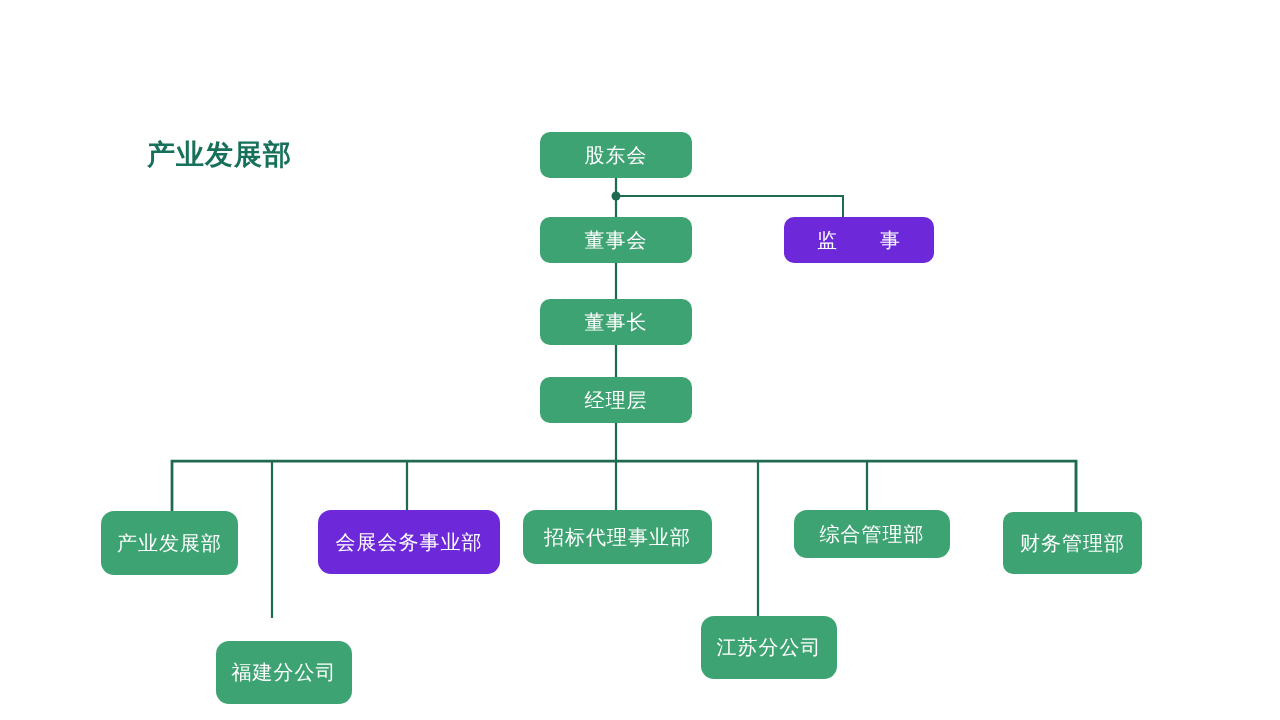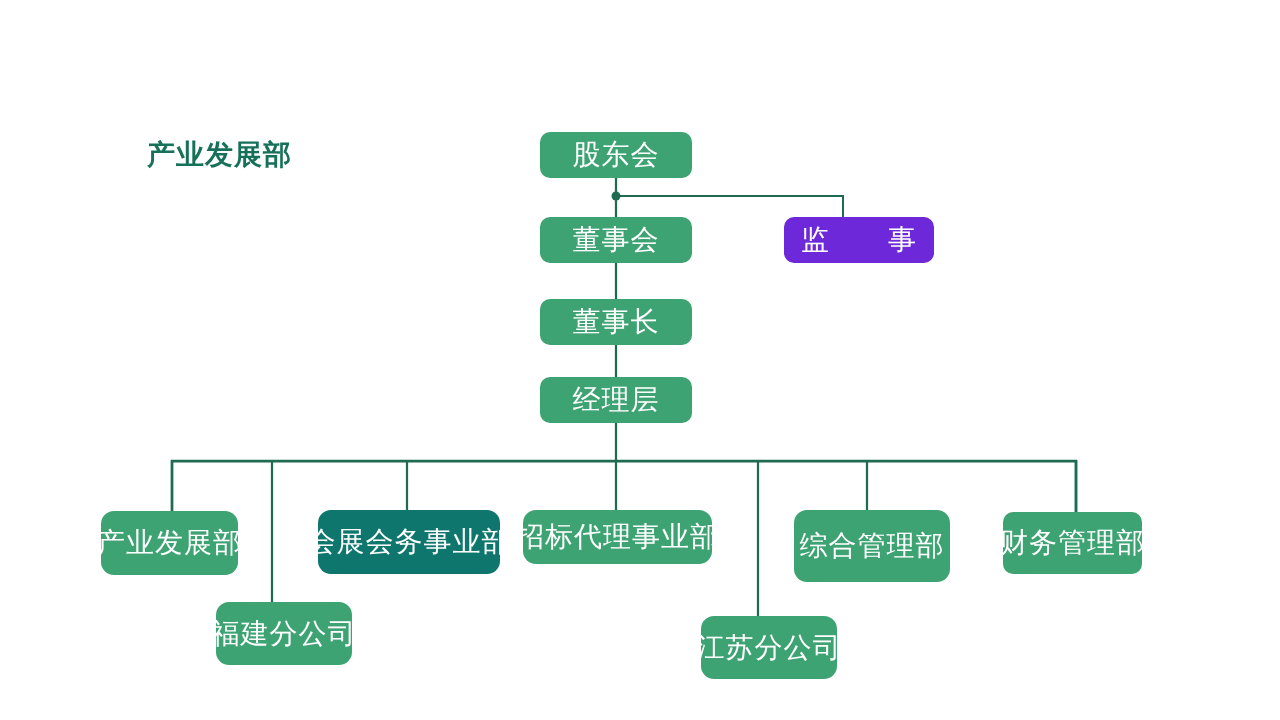--- a/index.html
+++ b/index.html
@@ -40,21 +40,21 @@
     height: 720px;
   }
   .org-node {
     position: absolute;
     display: flex;
     align-items: center;
     justify-content: center;
     box-sizing: border-box;
   }
   .org-node-label {
-    font-size: 28px;
+    font-size: 20px;
     font-weight: 300;
     letter-spacing: 1px;
     white-space: pre;
   }
 </style>
 </head>
 <body>
 
 <div class="slide" style="background: rgb(255, 255, 255);">
   <h1 class="page-title" style="color: rgb(23, 113, 90);">产业发展部</h1>
@@ -86,32 +86,32 @@
       </div>
       <div class="org-node" style="left: 540px; top: 299px; width: 152px; height: 46px; border-radius: 10px; background: rgb(62, 163, 115);">
         <span class="org-node-label" style="color: rgb(255, 255, 255);">董事长</span>
       </div>
       <div class="org-node" style="left: 540px; top: 377px; width: 152px; height: 46px; border-radius: 10px; background: rgb(62, 163, 115);">
         <span class="org-node-label" style="color: rgb(255, 255, 255); font-family: Liberation Mono, monospace;">经理层</span>
       </div>
       <div class="org-node" style="left: 101px; top: 511px; width: 137px; height: 64px; border-radius: 13px; background: rgb(62, 163, 115);">
         <span class="org-node-label" style="color: rgb(255, 255, 255);">产业发展部</span>
       </div>
-      <div class="org-node" style="left: 318px; top: 510px; width: 182px; height: 64px; border-radius: 13px; background: #0f766e;">
+      <div class="org-node" style="left: 318px; top: 510px; width: 182px; height: 64px; border-radius: 13px; background: #6d28d9;">
         <span class="org-node-label" style="color: rgb(255, 255, 255);">会展会务事业部</span>
       </div>
       <div class="org-node" style="left: 523px; top: 510px; width: 189px; height: 54px; border-radius: 13px; background: rgb(62, 163, 115);">
         <span class="org-node-label" style="color: rgb(255, 255, 255);">招标代理事业部</span>
       </div>
-      <div class="org-node" style="left: 794px; top: 510px; width: 156px; height: 72px; border-radius: 13px; background: rgb(62, 163, 115);">
+      <div class="org-node" style="left: 794px; top: 510px; width: 156px; height: 48px; border-radius: 13px; background: rgb(62, 163, 115);">
         <span class="org-node-label" style="color: rgb(255, 255, 255);">综合管理部</span>
       </div>
       <div class="org-node" style="left: 1003px; top: 512px; width: 139px; height: 62px; border-radius: 10px; background: rgb(62, 163, 115);">
         <span class="org-node-label" style="color: rgb(255, 255, 255);">财务管理部</span>
       </div>
-      <div class="org-node" style="left: 216px; top: 602px; width: 136px; height: 63px; border-radius: 13px; background: rgb(62, 163, 115);">
+      <div class="org-node" style="left: 216px; top: 641px; width: 136px; height: 63px; border-radius: 13px; background: rgb(62, 163, 115);">
         <span class="org-node-label" style="color: rgb(255, 255, 255);">福建分公司</span>
       </div>
       <div class="org-node" style="left: 701px; top: 616px; width: 136px; height: 63px; border-radius: 13px; background: rgb(62, 163, 115);">
         <span class="org-node-label" style="color: rgb(255, 255, 255);">江苏分公司</span>
       </div>
     </div>
 </div>
 
 </body></html>

